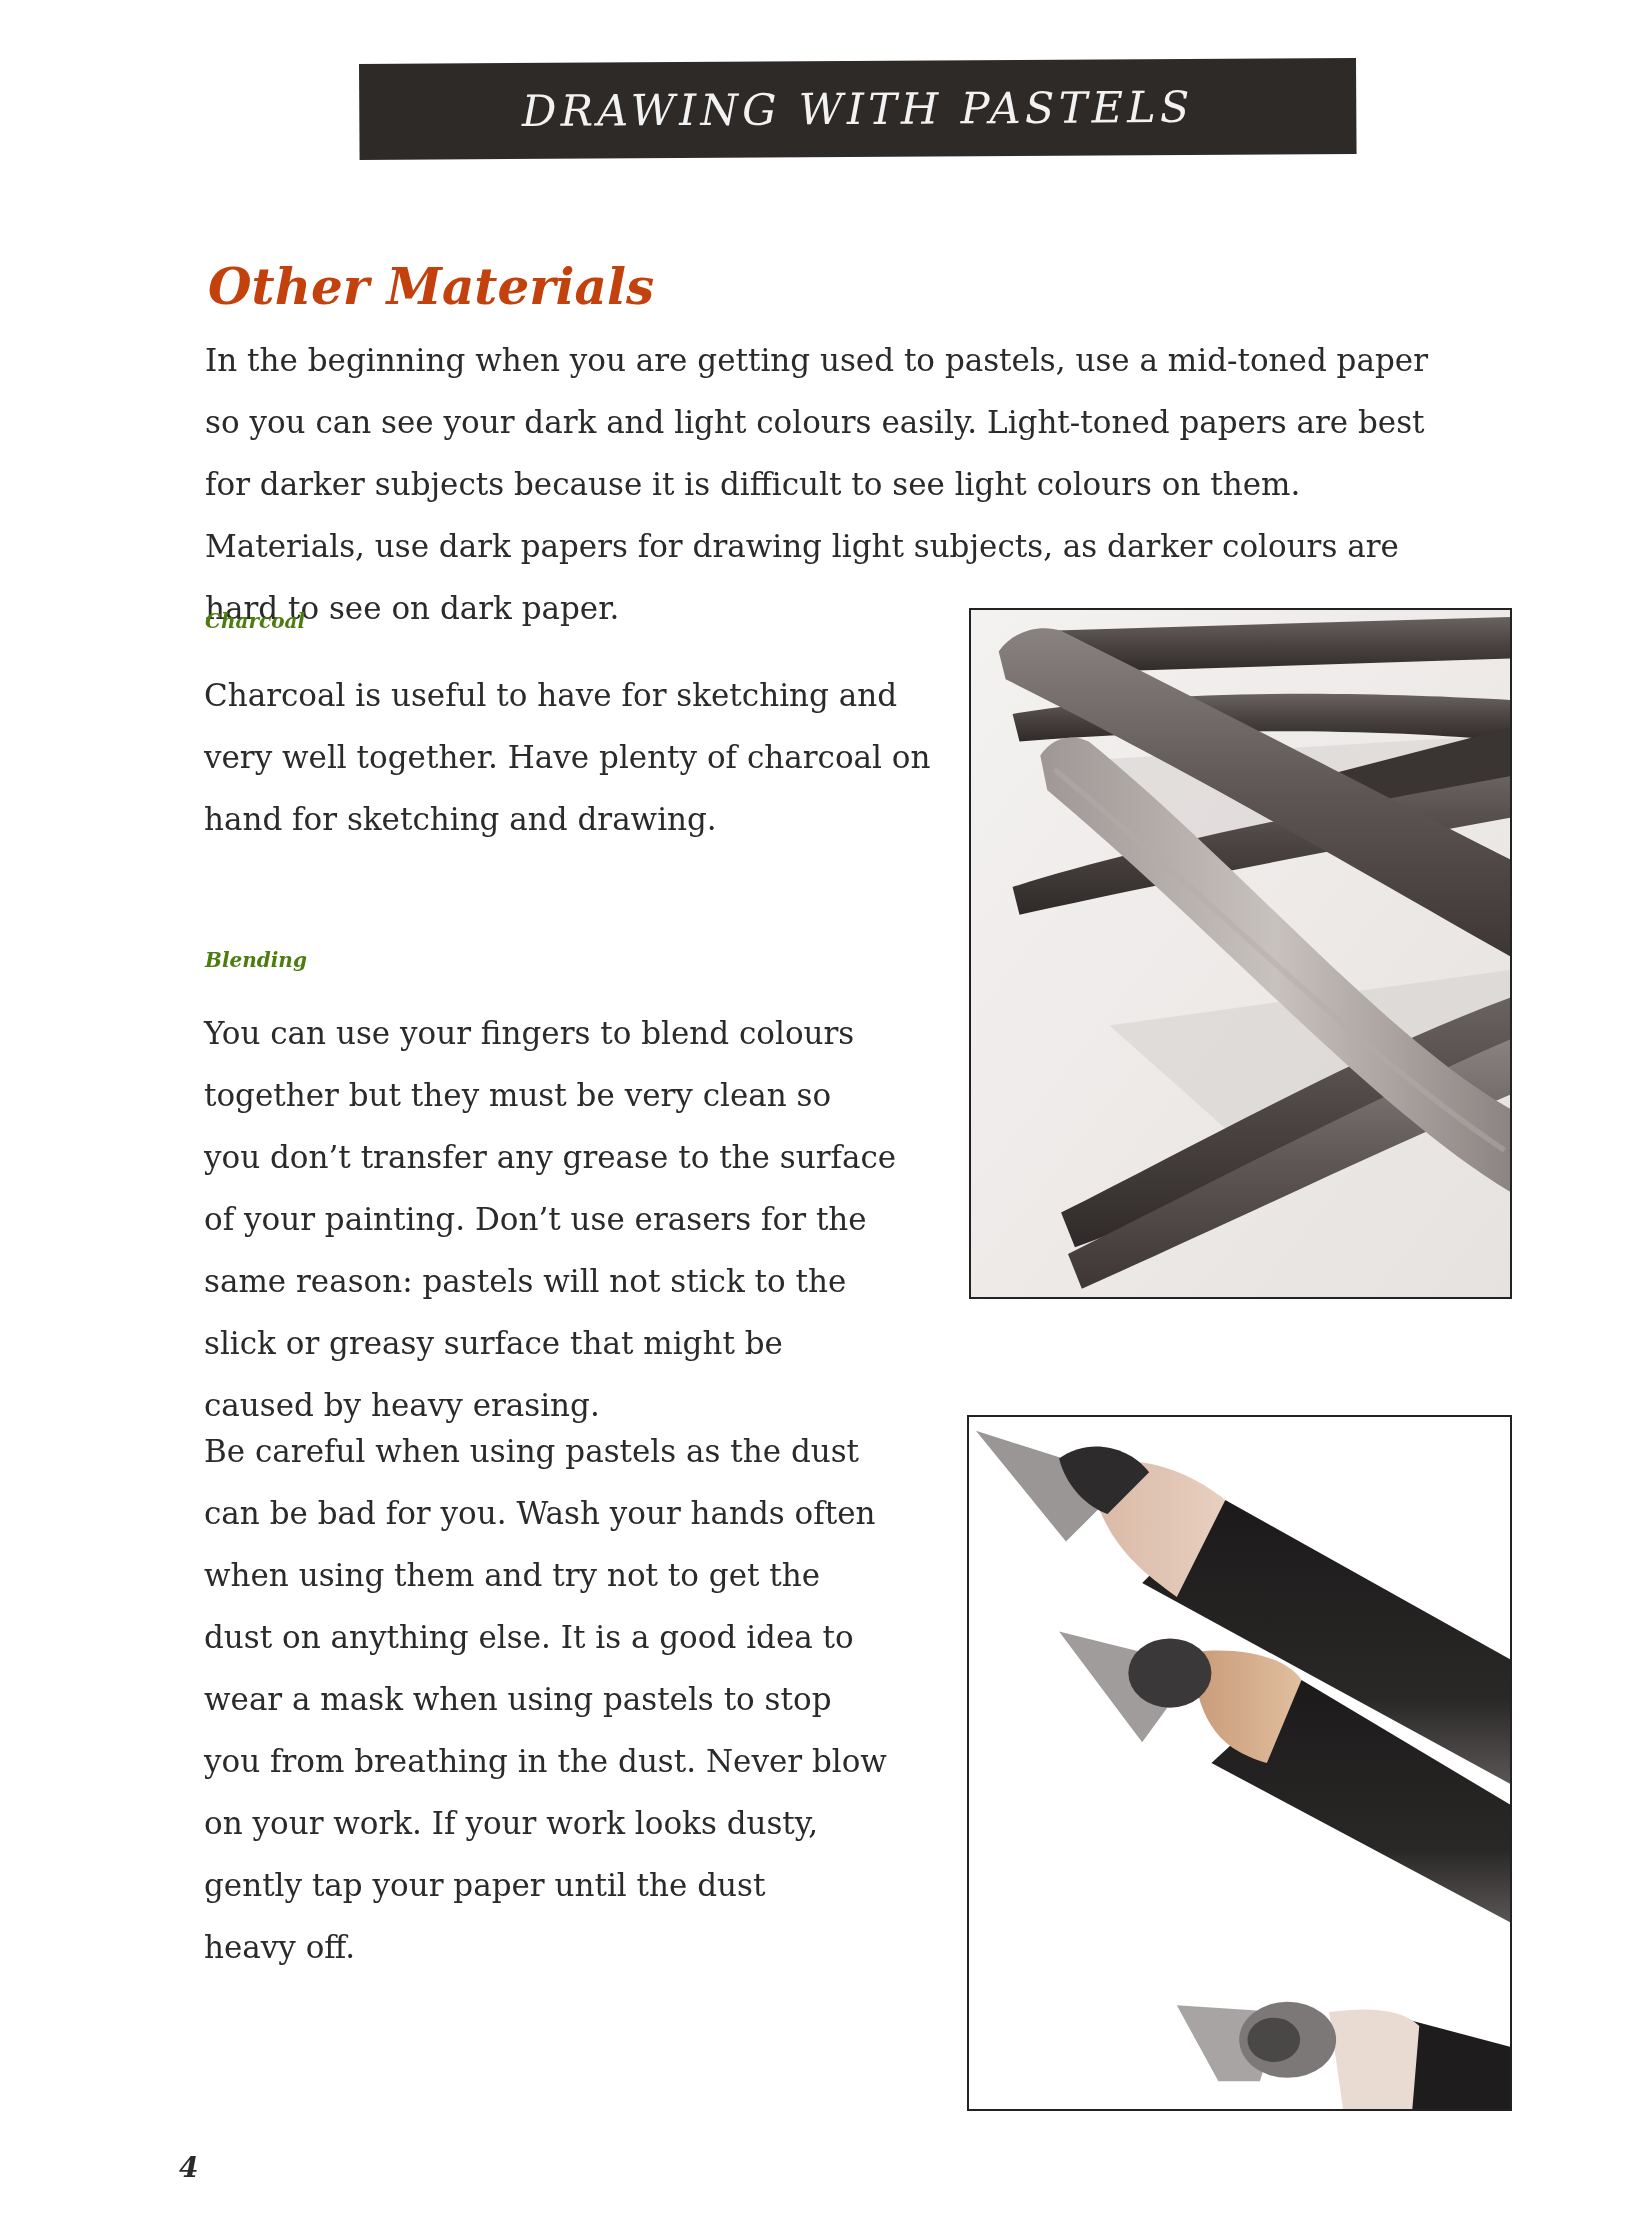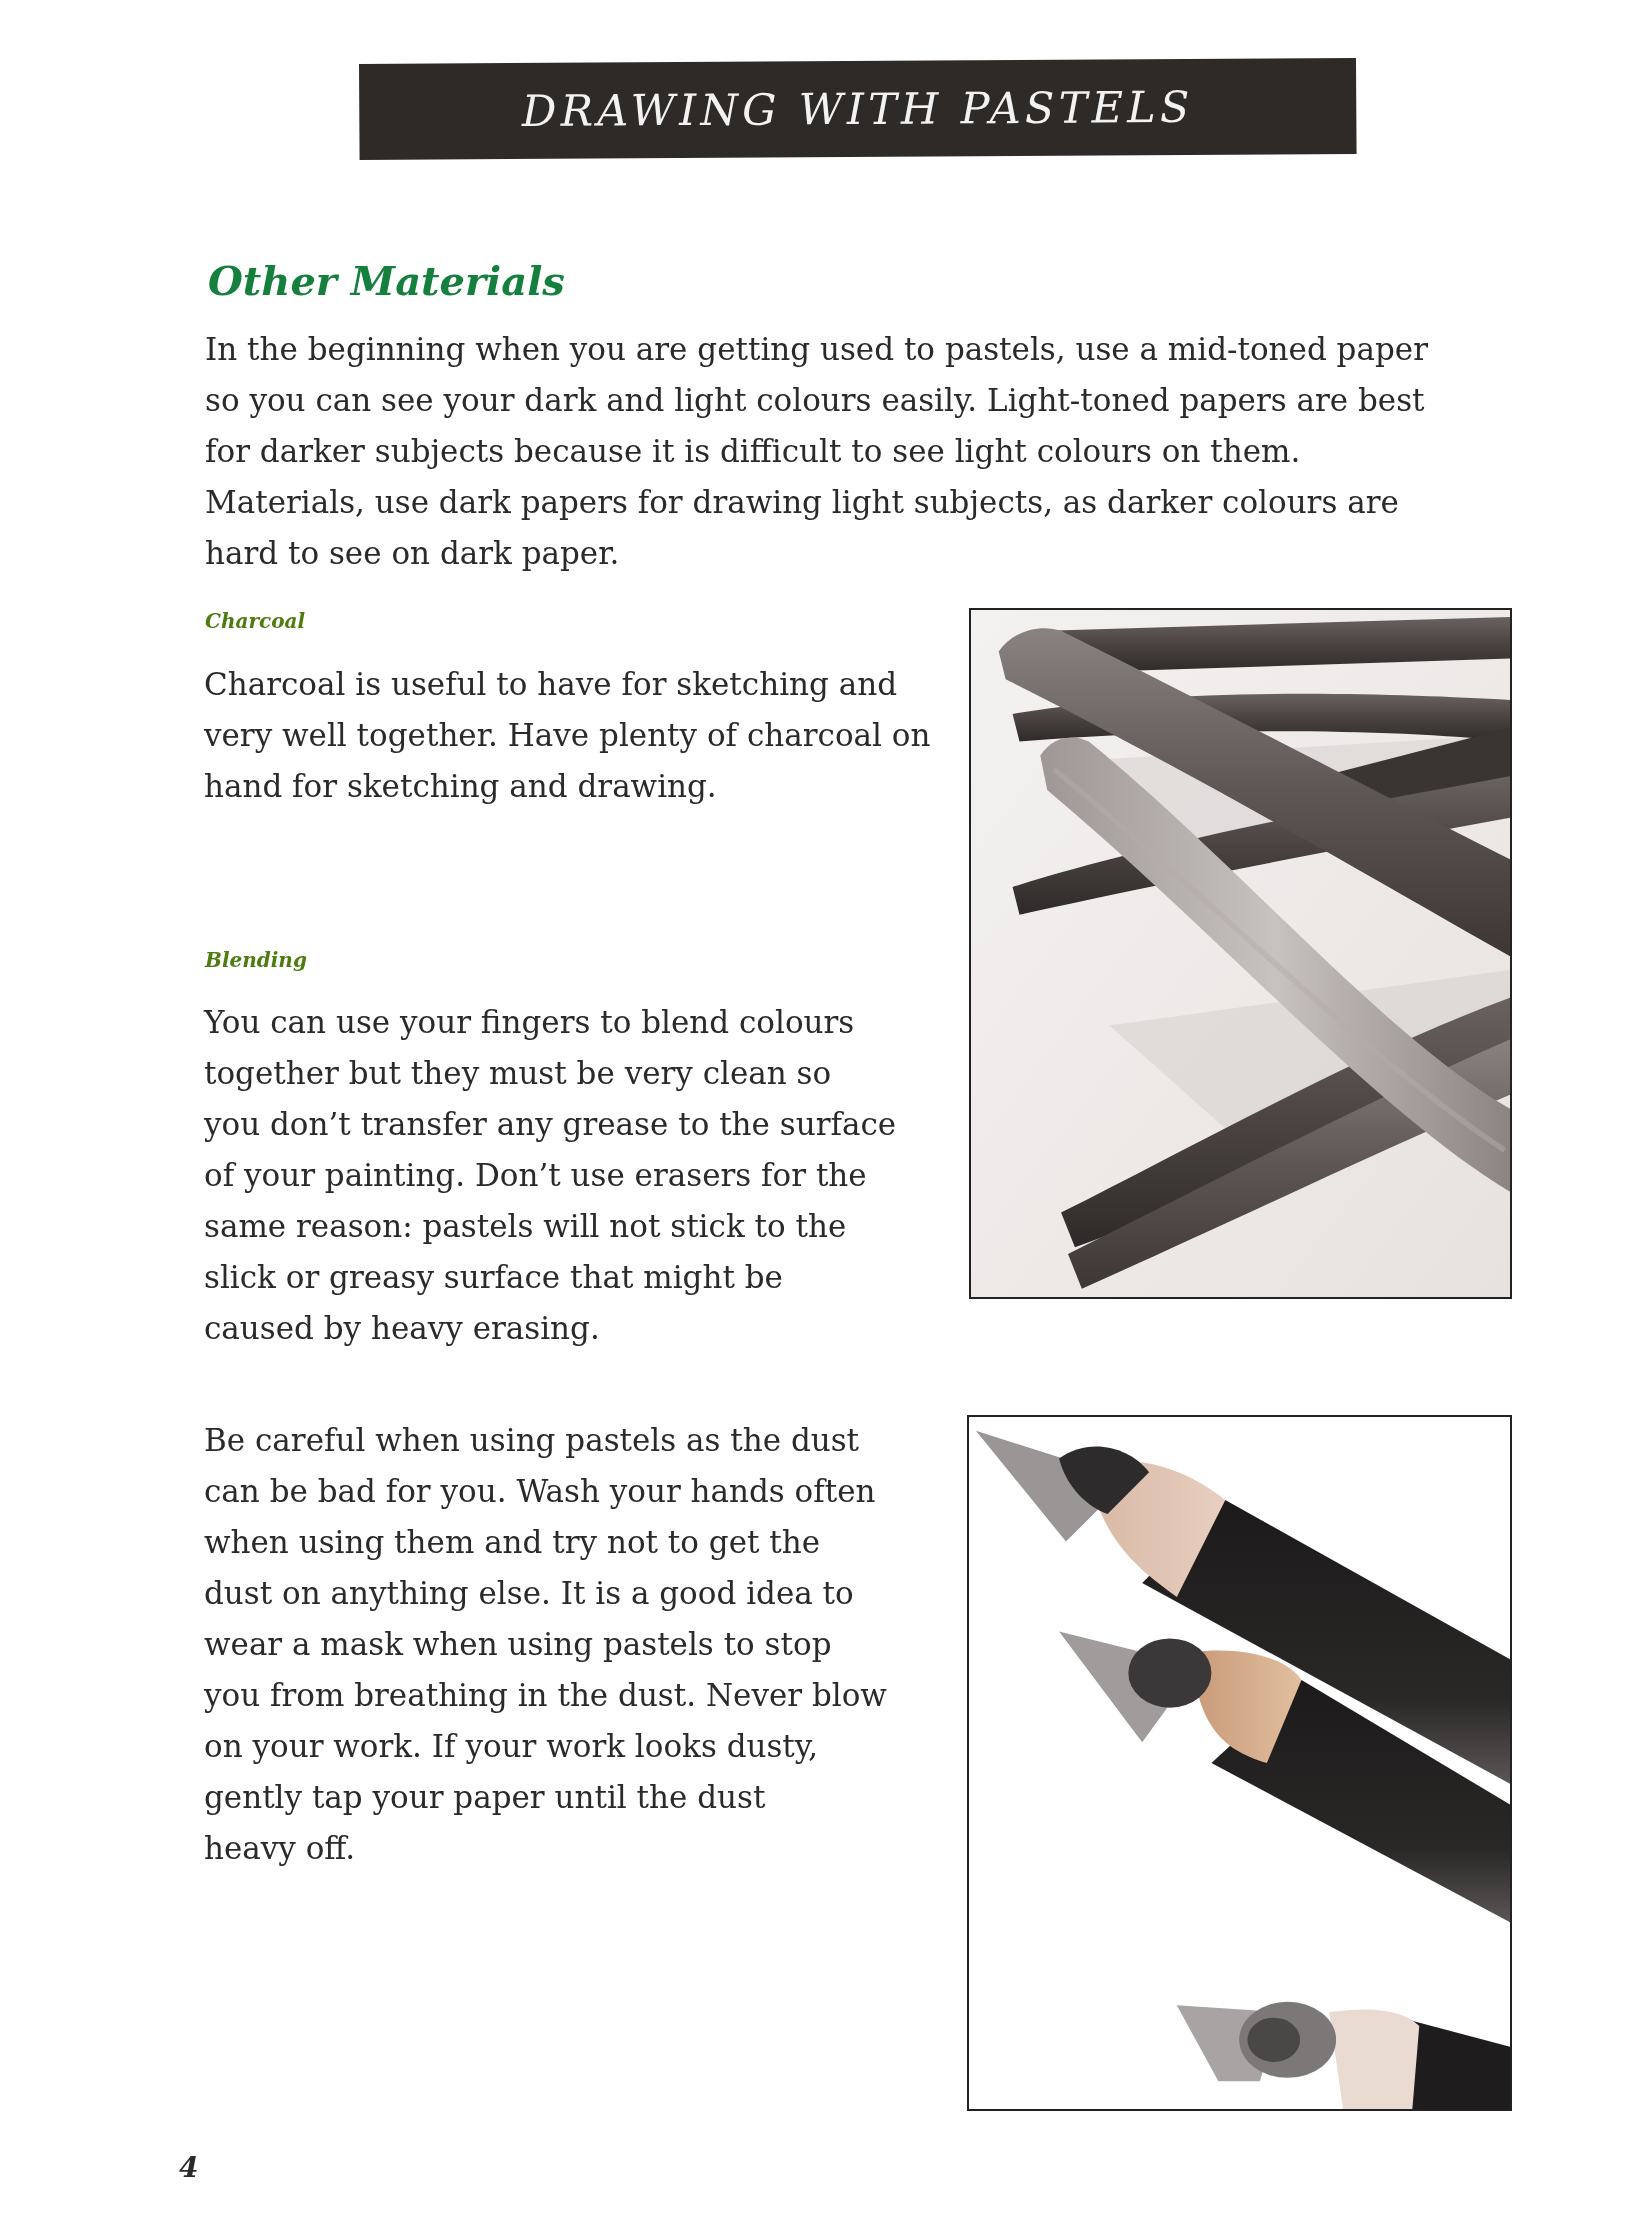--- a/index.html
+++ b/index.html
@@ -6,25 +6,25 @@
   body { width: 1648px; height: 2227px; position: relative; overflow: hidden;
          font-family: "DejaVu Serif", "Liberation Serif", serif; color: #2a2a2a; }
 
   .header-bar { position: absolute; left: 359px; top: 64px; width: 997px; height: 96px;
                 background: #2e2a28; transform: rotate(-0.35deg); transform-origin: left top;
                 display: flex; align-items: center; justify-content: center; }
   .header-title { color: #f2f2f2; font-family: "DejaVu Serif", serif; font-style: italic;
                   font-size: 43px; letter-spacing: 4.2px; text-transform: uppercase; }
 
   .section-title { position: absolute; left: 208px; top: 257px; font-family: "DejaVu Serif", serif;
-                   font-style: italic; font-weight: bold; font-size: 40px; color: #15803d; }
+                   font-style: italic; font-weight: bold; font-size: 50px; color: #c2410c; }
 
   .para { position: absolute; font-size: 31px; line-height: 51px; color: #2a2a2a;
           font-family: "DejaVu Serif", "Liberation Serif", serif; }
-  .para .line { display: block; white-space: nowrap; }
+  .para .line { display: block; white-space: nowrap; margin-top: 11px; }
 
   .intro { left: 205px; top: 324px; }
 
   .sub-title { position: absolute; font-family: "DejaVu Serif", serif; font-style: italic;
                font-weight: bold; font-size: 20px; color: #4d7c0f; }
   .charcoal-title { left: 205px; top: 609px; }
   .charcoal-body { left: 204px; top: 659px; }
   .blending-title { left: 205px; top: 948px; }
   .blending-body { left: 204px; top: 997px; }
   .safety-body { left: 204px; top: 1415px; }

